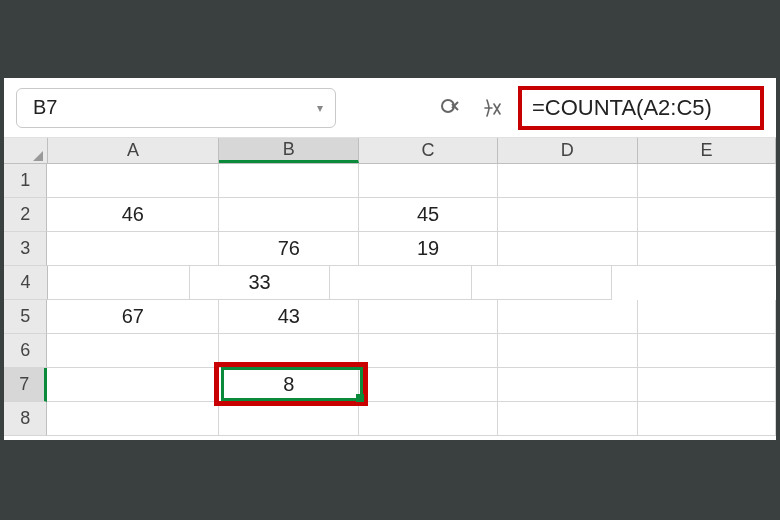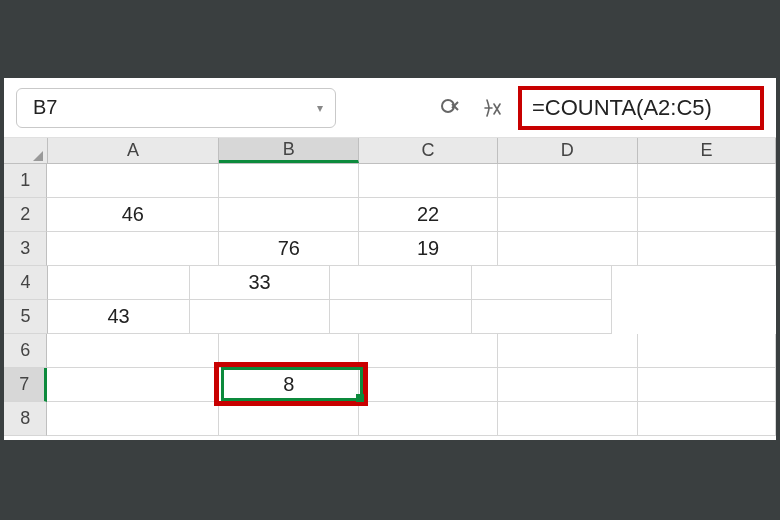--- a/index.html
+++ b/index.html
@@ -207,41 +207,42 @@
           <div class="cell" style="width: 174px;"></div>
           <div class="cell" style="width: 142px;"></div>
           <div class="cell" style="width: 140px;"></div>
           <div class="cell" style="width: 142px;"></div>
           <div class="cell" style="width: 140px;"></div>
         </div>
         <div class="row">
           <div class="row-h">2</div>
           <div class="cell" style="width: 174px;">46</div>
           <div class="cell" style="width: 142px;"></div>
-          <div class="cell" style="width: 140px;">22</div>
+          <div class="cell" style="width: 140px;">45</div>
           <div class="cell" style="width: 142px;"></div>
           <div class="cell" style="width: 140px;"></div>
         </div>
         <div class="row">
           <div class="row-h">3</div>
           <div class="cell" style="width: 174px;"></div>
           <div class="cell" style="width: 142px;">76</div>
           <div class="cell" style="width: 140px;">19</div>
           <div class="cell" style="width: 142px;"></div>
           <div class="cell" style="width: 140px;"></div>
         </div>
         <div class="row">
           <div class="row-h">4</div>
           <div class="cell" style="width: 142px;"></div>
           <div class="cell" style="width: 140px;">33</div>
           <div class="cell" style="width: 142px;"></div>
           <div class="cell" style="width: 140px;"></div>
         </div>
         <div class="row">
           <div class="row-h">5</div>
+          <div class="cell" style="width: 174px;">67</div>
           <div class="cell" style="width: 142px;">43</div>
           <div class="cell" style="width: 140px;"></div>
           <div class="cell" style="width: 142px;"></div>
           <div class="cell" style="width: 140px;"></div>
         </div>
         <div class="row">
           <div class="row-h">6</div>
           <div class="cell" style="width: 174px;"></div>
           <div class="cell" style="width: 142px;"></div>
           <div class="cell" style="width: 140px;"></div>

